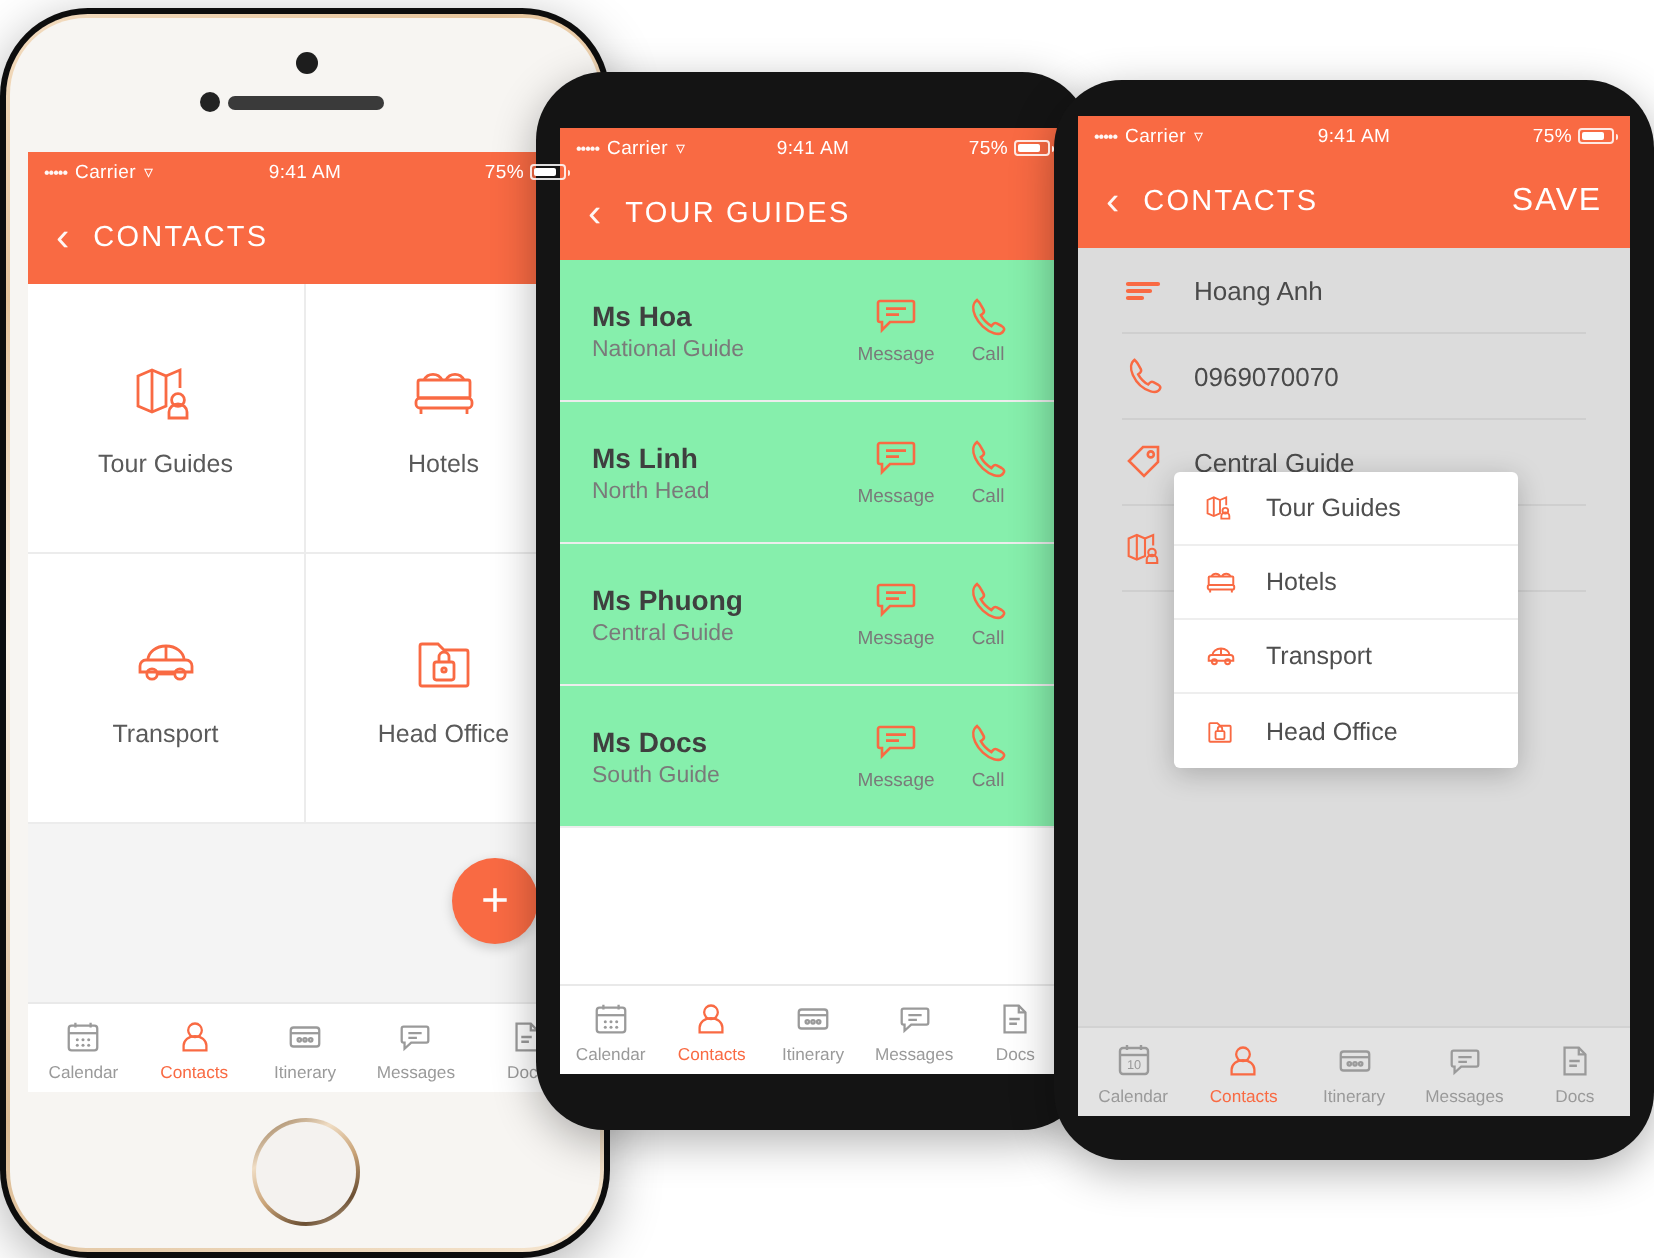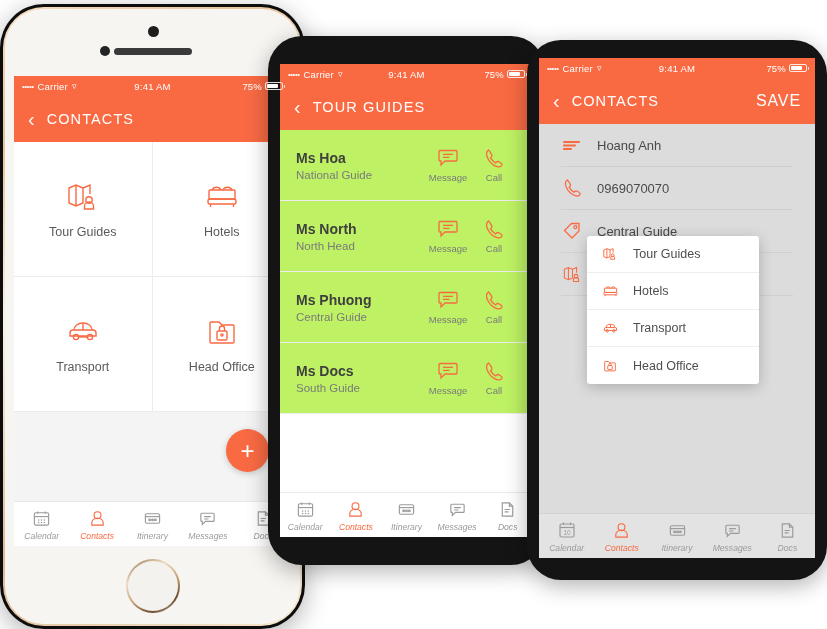--- a/index.html
+++ b/index.html
@@ -111,21 +111,21 @@
 
   
   .tabbar {
     position: absolute; left: 0; right: 0; bottom: 0; height: 45px;
     background: #fff; border-top: 1px solid #e9e9e9;
     display: flex; align-items: center;
   }
   .tabbar.gray { background: #e3e3e3; border-top: 1px solid #d2d2d2; }
   .tab { flex: 1; text-align: center; color: #9a9a9a; cursor: pointer; }
   .tab .ic { height: 21px; display:flex; align-items:center; justify-content:center; }
-  .tab .lb { font-size: 8.6px; margin-top: 2px; font-style: italic; }
+  .tab .lb { font-size: 8.6px; margin-top: 2px; }
   .tab.active { color: #F96A43; }
 
   
   .grid { display: grid; grid-template-columns: 1fr 1fr; background: #fff; }
   .cell {
     height: 135px; display: flex; flex-direction: column;
     align-items: center; justify-content: center; gap: 10px;
     border-right: 1px solid #ececec; border-bottom: 1px solid #ececec;
     cursor: pointer;
   }
@@ -134,21 +134,21 @@
   .p1-filler { background: #f4f4f4; height: 113px; position: relative; }
   .fab {
     position: absolute; right: 22px; top: 17px; width: 43px; height: 43px;
     border-radius: 50%; background: #F96A43; color: #fff;
     display: flex; align-items: center; justify-content: center;
     font-size: 24px; font-weight: 300; line-height: 1; cursor: pointer;
     box-shadow: 0 2px 6px rgba(0,0,0,.18);
   }
 
   
-  .clist { background: #bef264; }
+  .clist { background: #86efac; }
   .crow {
     display: flex; align-items: center; padding: 0 16px;
     height: 71px; border-bottom: 1px solid #ededed; cursor: pointer;
   }
   .crow .who { flex: 1; }
   .crow .nm { font-size: 14px; color: #3f3f3f; font-weight: 600; }
   .crow .rl { font-size: 11.5px; color: #7a7a7a; margin-top: 3px; }
   .act { width: 46px; text-align: center; color: #7a7a7a; cursor: pointer; }
   .act .ic { height: 22px; display:flex; align-items:center; justify-content:center; }
   .act .lb { font-size: 9.5px; margin-top: 3px; }
@@ -373,21 +373,21 @@
                 <svg width="20" height="21" viewBox="0 0 20 21" fill="none" stroke="#F96A43" stroke-width="1.3">
                   <path d="M4.5 2 C2.5 3.5 2 6.5 3.6 10 C5.4 13.9 9 17.4 13 18.6 C15.6 19.4 17.3 18.6 18 17 C18.3 16.2 17.8 15.6 16.8 15 L14.4 13.7 C13.6 13.3 13 13.5 12.4 14.2 L11.7 15 C9.6 13.8 7.6 11.8 6.4 9.6 L7.3 8.9 C8 8.3 8.2 7.7 7.8 6.9 L6.4 4.4 C5.9 3.4 5.3 2.9 4.5 2 Z"></path>
                 </svg>
                 </span>
               <div class="lb">Call</div>
             </div>
           </div>
 
           <div class="crow">
             <div class="who">
-              <div class="nm">Ms North</div>
+              <div class="nm">Ms Linh</div>
               <div class="rl">North Head</div>
             </div>
             <div class="act">
               <span class="ic">
                 <svg width="22" height="20" viewBox="0 0 22 20" fill="none" stroke="#F96A43" stroke-width="1.3">
                   <path d="M2 3.5 a1 1 0 0 1 1-1 H19 a1 1 0 0 1 1 1 V12 a1 1 0 0 1-1 1 H8 L4 17 V13 H3 a1 1 0 0 1-1-1 Z"></path>
                   <path d="M6 6.3 H16 M6 9.3 H12.5"></path>
                 </svg>
                 </span>
               <div class="lb">Message</div>

